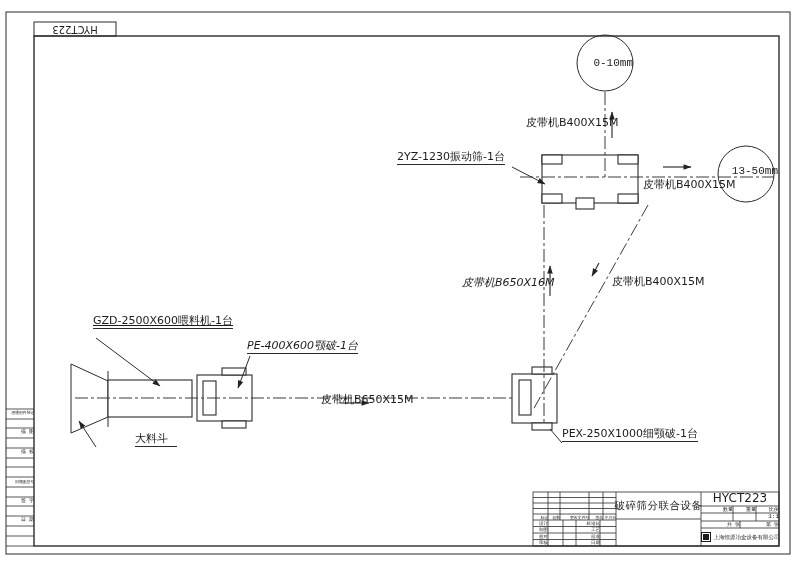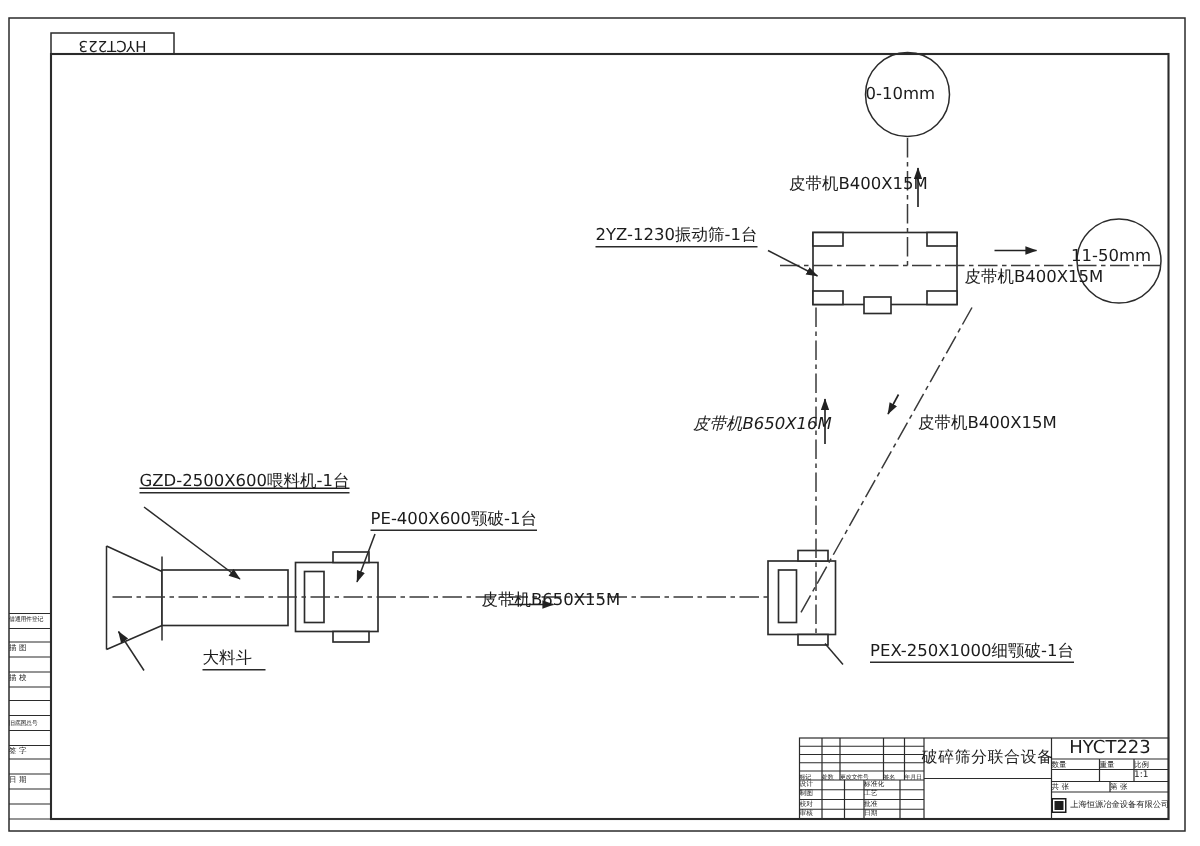--- a/index.html
+++ b/index.html
@@ -12,21 +12,21 @@
   .ln   { stroke:#2b2b2b; stroke-width:1; fill:none; }
   .frame{ stroke:#2b2b2b; stroke-width:1.4; fill:none; }
   .shape{ stroke:#2b2b2b; stroke-width:1.1; fill:#ffffff; }
   .cl   { stroke:#3a3a3a; stroke-width:1; fill:none; stroke-dasharray:13 3 3 3; }
   .fl   { stroke:#222; stroke-width:1.1; fill:none; }
   .ld   { stroke:#2b2b2b; stroke-width:1; fill:none; }
   .grid { stroke:#2b2b2b; stroke-width:0.8; fill:none; }
 
   .lbl { position:absolute; font-size:11px; line-height:1.1; white-space:nowrap; color:#1c1c1c; }
   .ul  { border-bottom:1px solid #2b2b2b; padding-bottom:1px; }
-  .ctr { text-align:left; }
+  .ctr { text-align:right;font-family:Liberation Mono, monospace; }
   .t6  { font-size:6px; }
   .t5  { font-size:5px; line-height:1; }
   .t45 { font-size:4.5px; line-height:1; }
   .t4  { font-size:4px; line-height:1; letter-spacing:-0.2px; }
   .flexc { display:flex; align-items:center; justify-content:center; }
   .tag-box { position:absolute; left:34px; top:22px; width:82px; height:14px;
              transform:rotate(180deg); font-size:10px; text-align:center; line-height:14px; }
   .company { position:absolute; left:703px; top:529px; width:74px; height:16px;
              display:flex; align-items:center; justify-content:center; gap:3px; }
   .logo { width:8px; height:8px; border:1px solid #1c1c1c; position:relative; flex:0 0 auto; }
@@ -110,33 +110,33 @@
       <path d="M533,526.5 H616 M533,533 H616 M533,539.5 H616"></path>
       <path d="M548,520 V546 M563,520 V546 M576,520 V546 M600,520 V546"></path>
       <path d="M701,506 H779 M701,513 H779 M701,521 H779 M701,528 H779"></path>
       <path d="M733,506 V521 M756,506 V521 M740,521 V528"></path>
     </g>
   </svg>
 
   <div class="tag-box">HYCT223</div>
 
   <div class="lbl ul" style="left:93px;  top:315px;text-decoration:underline;">GZD-2500X600喂料机-1台</div>
-  <div class="lbl ul" style="left:247px; top:340px;">PE-400X600颚破-1台</div>
-  <div class="lbl ul" style="left:580px; top:428px;">PEX-250X1000细颚破-1台</div>
+  <div class="lbl ul" style="left:247px; top:340px;font-style:italic;">PE-400X600颚破-1台</div>
+  <div class="lbl ul" style="left:562px; top:428px;">PEX-250X1000细颚破-1台</div>
   <div class="lbl ul" style="left:397px; top:151px;">2YZ-1230振动筛-1台</div>
   <div class="lbl ul" style="left:99px;  top:433px; min-width:42px;margin-left:36px;">大料斗</div>
 
   <div class="lbl" style="left:321px; top:394px;">皮带机B650X15M</div>
   <div class="lbl" style="left:462px; top:277px;font-style:italic;">皮带机B650X16M</div>
   <div class="lbl" style="left:526px; top:117px;">皮带机B400X15M</div>
   <div class="lbl" style="left:643px; top:179px;">皮带机B400X15M</div>
   <div class="lbl" style="left:612px; top:276px;">皮带机B400X15M</div>
 
   <div class="lbl ctr" style="left:577px; top:57px;  width:56px;">0-10mm</div>
-  <div class="lbl ctr" style="left:714px; top:165px; width:64px;">11-50mm</div>
+  <div class="lbl ctr" style="left:714px; top:165px; width:64px;">13-50mm</div>
 
   <div class="lbl t4 ctr" style="left:6px; top:411px; width:28px;">借通用件登记</div>
   <div class="lbl t5 ctr" style="left:6px; top:430px; width:28px;">描 图</div>
   <div class="lbl t5 ctr" style="left:6px; top:450px; width:28px;">描 校</div>
   <div class="lbl t4 ctr" style="left:6px; top:480px; width:28px;">旧底图总号</div>
   <div class="lbl t5 ctr" style="left:6px; top:499px; width:28px;">签 字</div>
   <div class="lbl t5 ctr" style="left:6px; top:518px; width:28px;">日 期</div>
 
   <div class="lbl t4 ctr" style="left:533px; top:515.5px; width:15px;">标记</div>
   <div class="lbl t4 ctr" style="left:548px; top:515.5px; width:12px;">处数</div>

